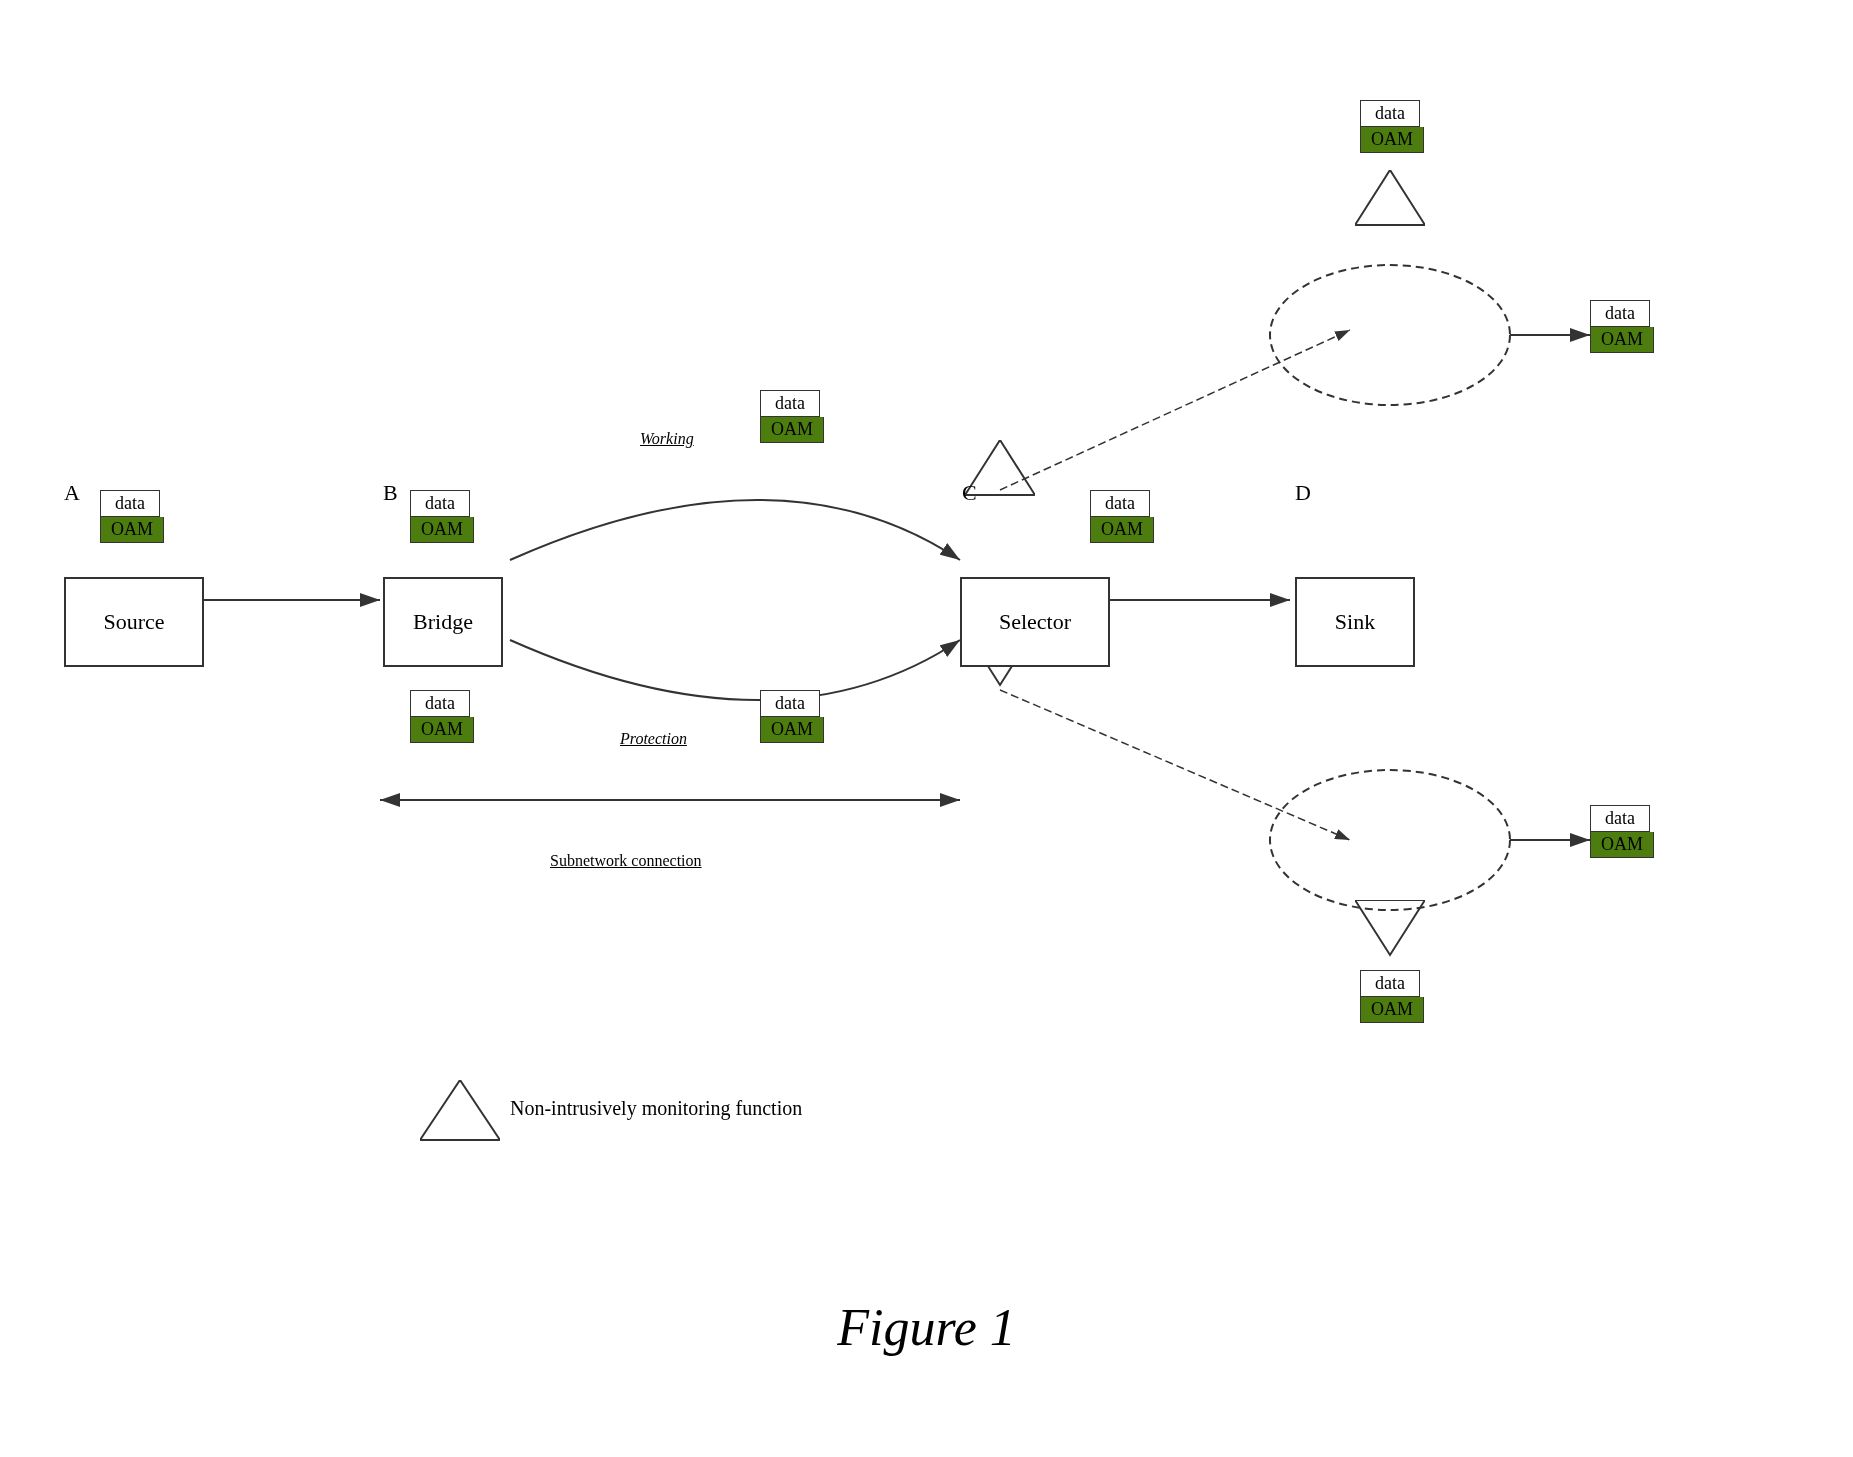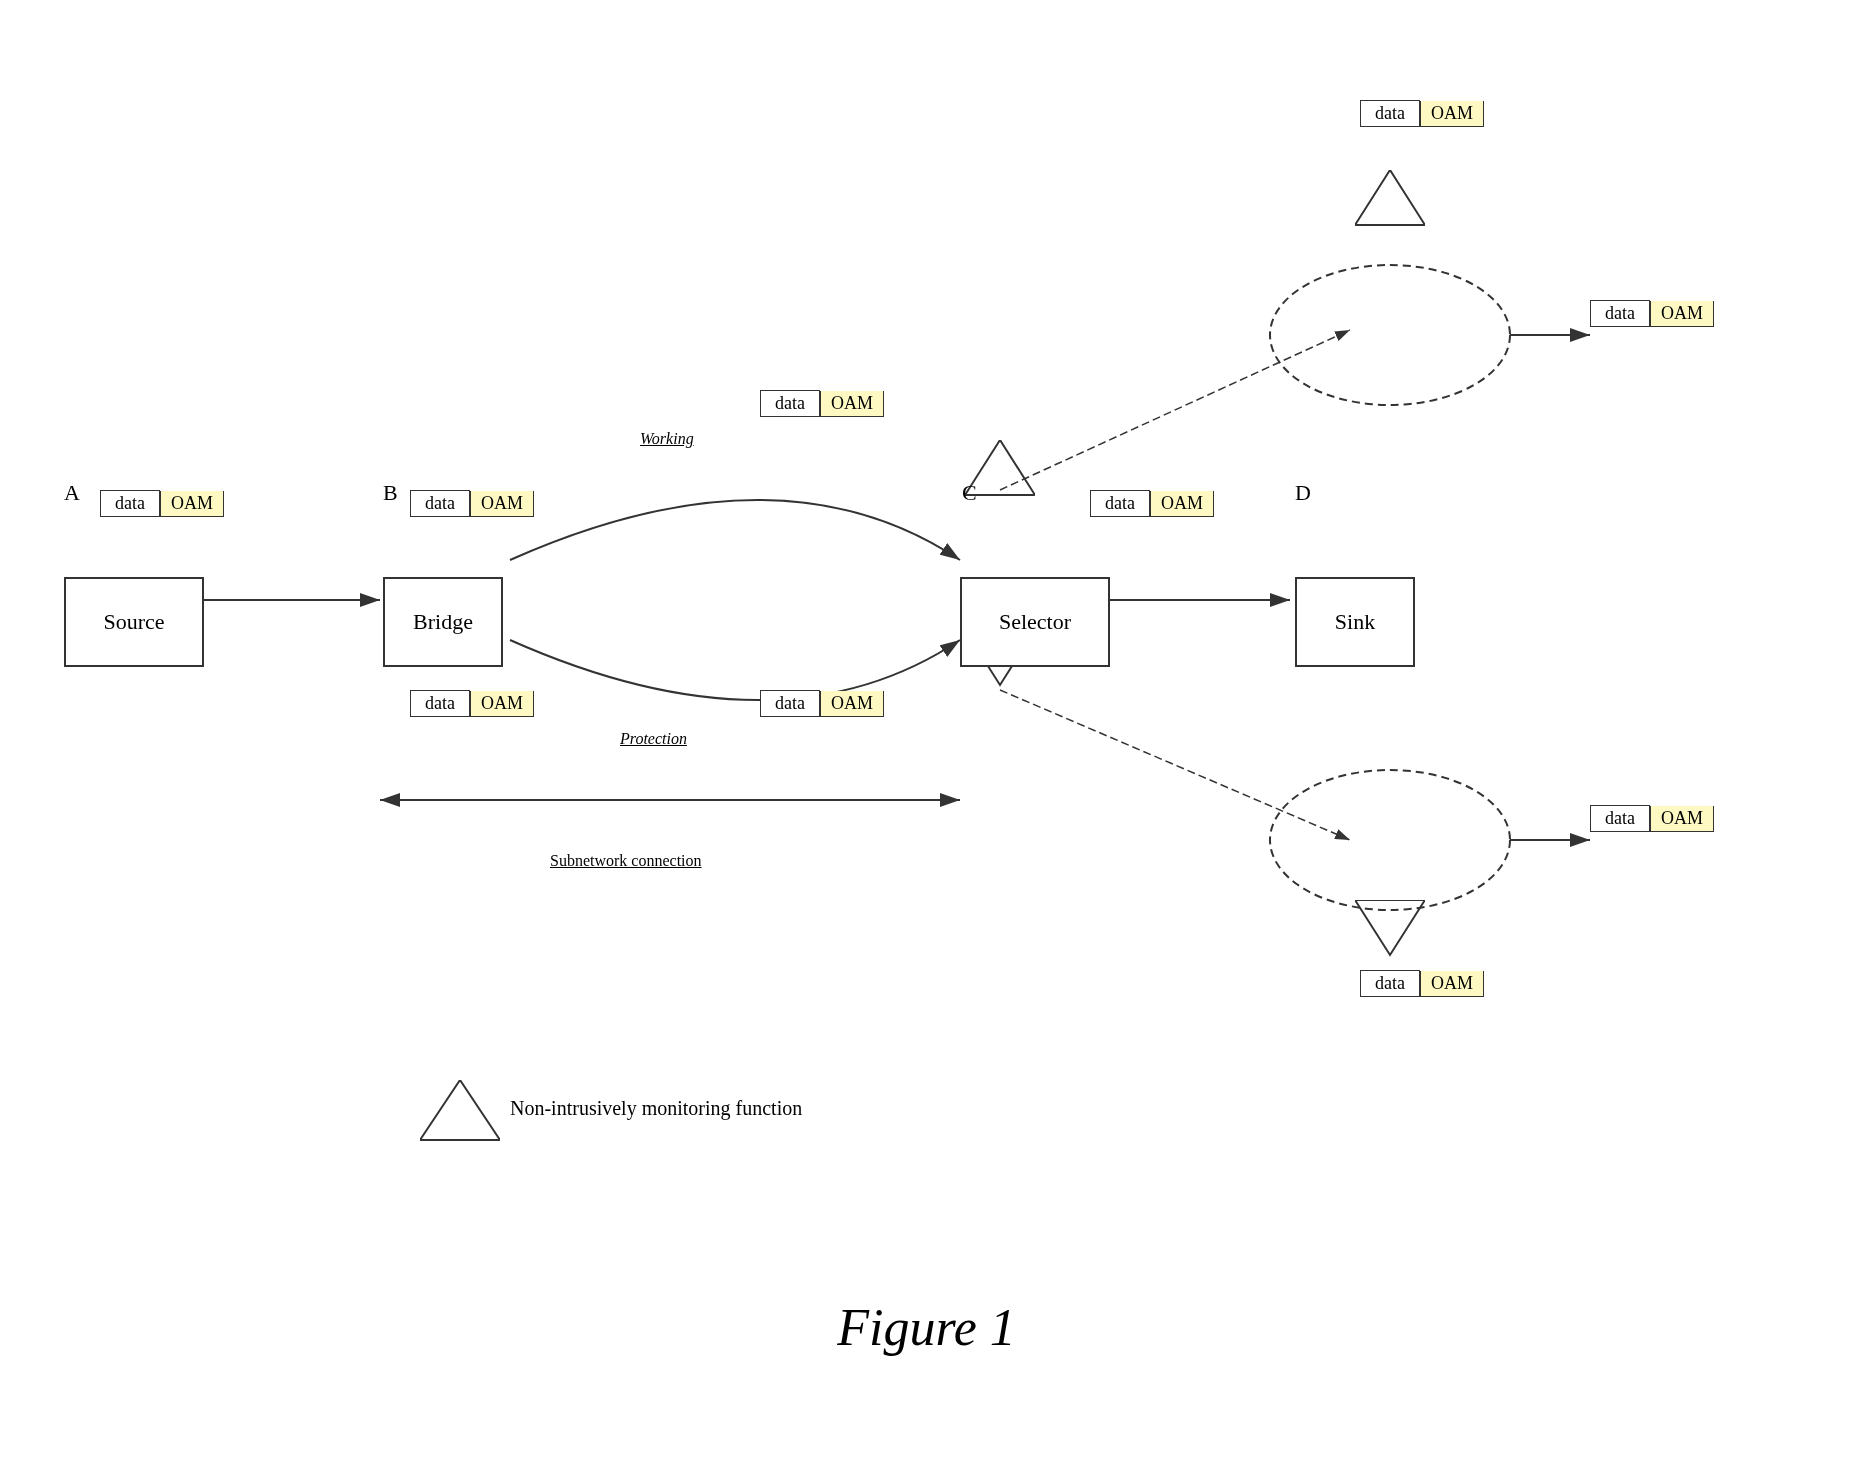--- a/index.html
+++ b/index.html
@@ -15,38 +15,38 @@
     .diagram-container {
       position: absolute;
       top: 0; left: 0;
       width: 1853px;
       height: 1457px;
     }
 
     
     .data-box {
       display: flex;
-      flex-direction: row;
-      align-items: center;
+      flex-direction: column;
+      align-items: flex-start;
       position: absolute;
     }
     .data-box .label-data {
       border: 1.5px solid #333;
       padding: 2px 10px;
       font-size: 18px;
       background: #fff;
       min-width: 60px;
       text-align: center;
     }
     .data-box .label-oam {
       border: 1.5px solid #333;
       border-top: none;
       padding: 2px 10px;
       font-size: 18px;
-      background: #fef9c3;
+      background: #4d7c0f;
       min-width: 60px;
       text-align: center;
     }
 
     
     .component-box {
       position: absolute;
       border: 2px solid #333;
       background: #fff;
       display: flex;

